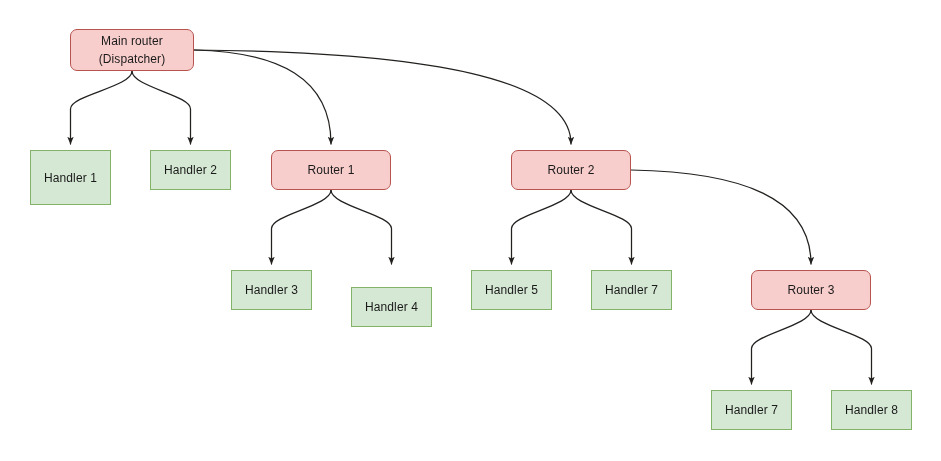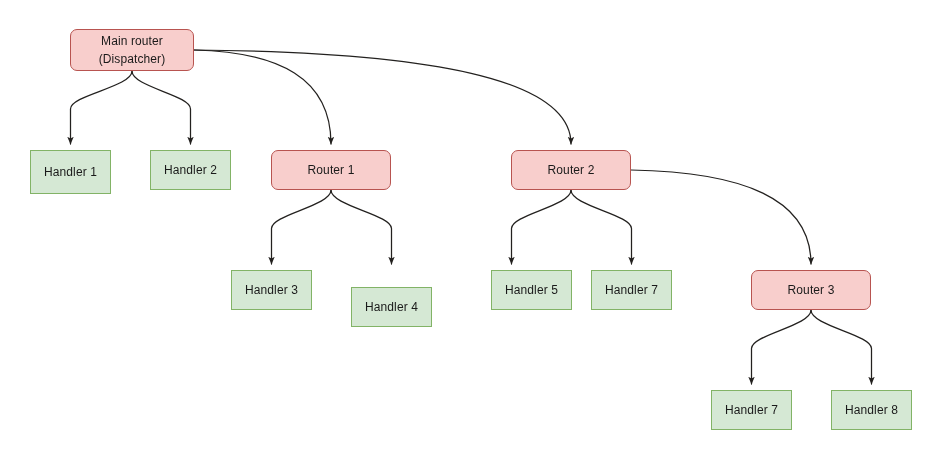--- a/index.html
+++ b/index.html
@@ -76,39 +76,39 @@
         <path d="M 631 170 C 742.6 172, 811 198.2, 811 264" marker-end="url(#arrowhead)"></path>
         <path d="M 811 310 C 811 326, 751.5 334.48, 751.5 348.48 C 751.5 366.48, 751.5 366, 751.5 384" marker-end="url(#arrowhead)"></path>
         <path d="M 811 310 C 811 326, 871.5 334.48, 871.5 348.48 C 871.5 366.48, 871.5 366, 871.5 384" marker-end="url(#arrowhead)"></path>
       </g>
   </svg>
 
   <div class="node router" style="left: 70px; top: 29px; width: 124px; height: 42px;">
     <span class="node-label">Main router
 (Dispatcher)</span>
   </div>
-  <div class="node handler" style="left: 30px; top: 150px; width: 81px; height: 44px;">
+  <div class="node handler" style="left: 30px; top: 150px; width: 81px; height: 55px;">
     <span class="node-label">Handler 1</span>
   </div>
   <div class="node handler" style="left: 150px; top: 150px; width: 81px; height: 40px;">
     <span class="node-label">Handler 2</span>
   </div>
   <div class="node router" style="left: 271px; top: 150px; width: 120px; height: 40px;">
     <span class="node-label">Router 1</span>
   </div>
   <div class="node router" style="left: 511px; top: 150px; width: 120px; height: 40px;">
     <span class="node-label">Router 2</span>
   </div>
   <div class="node handler" style="left: 231px; top: 270px; width: 81px; height: 40px;">
     <span class="node-label">Handler 3</span>
   </div>
   <div class="node handler" style="left: 351px; top: 287px; width: 81px; height: 40px;">
     <span class="node-label">Handler 4</span>
   </div>
-  <div class="node handler" style="left: 471px; top: 270px; width: 81px; height: 40px; margin-left: 20px;">
+  <div class="node handler" style="left: 471px; top: 270px; width: 81px; height: 40px;">
     <span class="node-label">Handler 5</span>
   </div>
   <div class="node handler" style="left: 591px; top: 270px; width: 81px; height: 40px;">
     <span class="node-label">Handler 7</span>
   </div>
   <div class="node router" style="left: 751px; top: 270px; width: 120px; height: 40px;">
     <span class="node-label">Router 3</span>
   </div>
   <div class="node handler" style="left: 711px; top: 390px; width: 81px; height: 40px;">
     <span class="node-label">Handler 7</span>

